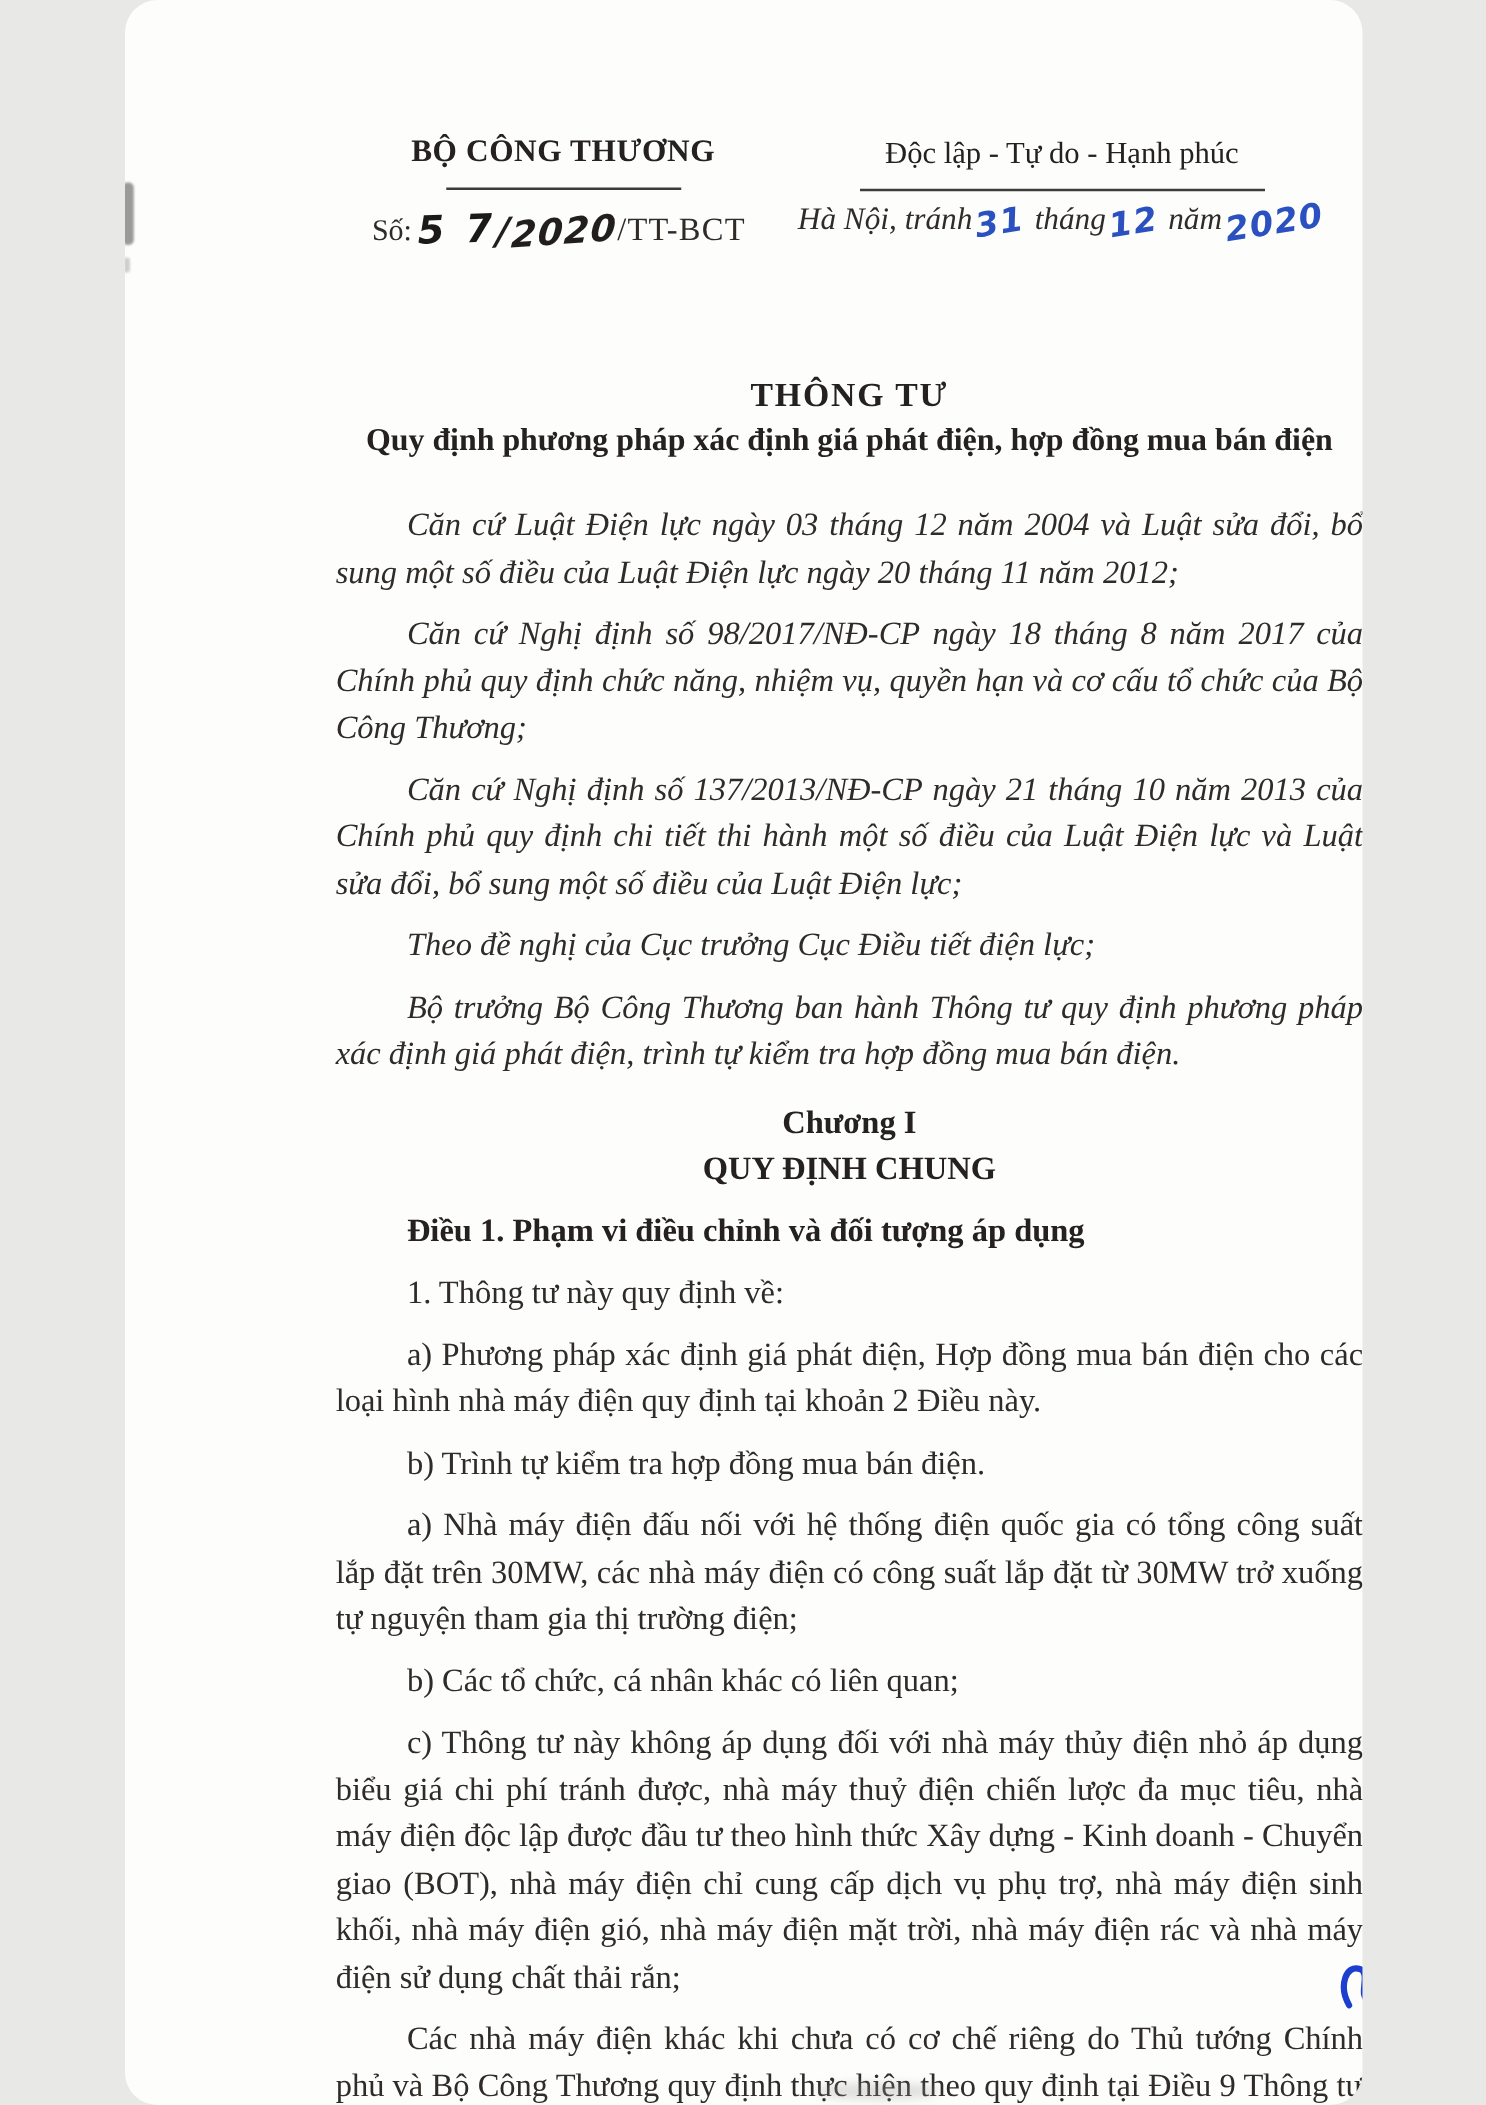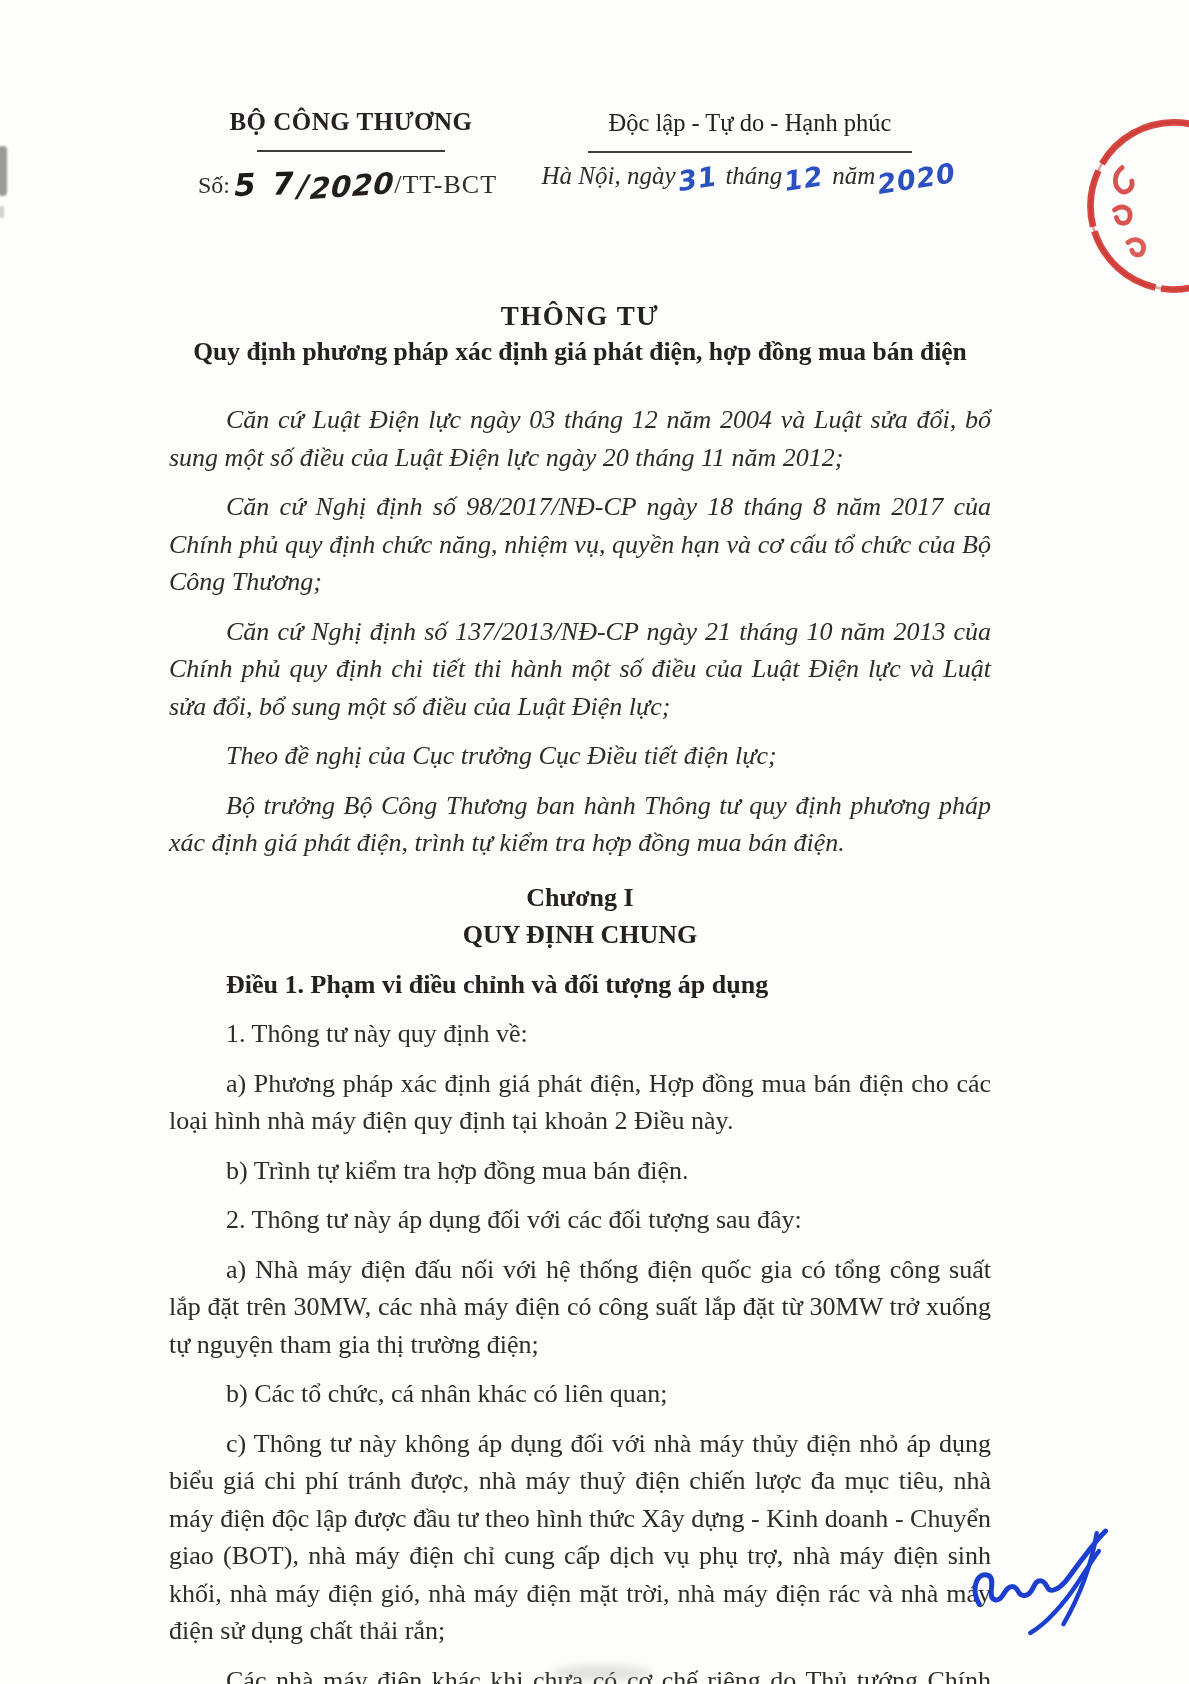--- a/index.html
+++ b/index.html
@@ -1,23 +1,24 @@
 <!DOCTYPE html>
 <html><head>
 <meta charset="utf-8">
 <style>
   html,body { margin:0; padding:0; background:#e8e8e6; }
   .page {
     position:relative;
-    width:1189px; height:1684px;
+    width:990px; height:1684px;
     margin:0 auto;
     background:#fdfdfb;
     overflow:hidden;
     font-family:"Liberation Serif","DejaVu Serif",serif;
     color:#2f2c28;
+    border-radius:26px;
   }
 
   
   .header-left {
     position:absolute; left:196px; top:108px; width:310px; text-align:center;
   }
   .org { font-weight:bold; font-size:25px; letter-spacing:.5px; color:#24211e; }
   .org-underline { width:188px; height:2px; background:#3c3c3c; margin:14px auto 0; }
   .doc-number { margin-top:14px; font-size:24px; text-align:left; padding-left:2px; white-space:nowrap; }
   .hw-black {
@@ -81,21 +82,21 @@
     <div class="org-underline"></div>
     <div class="doc-number">
       <span>Số:</span><span class="hw-black">5 7</span><span class="hw-black-year">/</span><span class="hw-black-year">2020</span><span class="num-suffix">/TT-BCT</span>
     </div>
   </div>
 
   <div class="header-right">
     <div class="motto">Độc lập - Tự do - Hạnh phúc</div>
     <div class="motto-underline"></div>
     <div class="date-line">
-      <span>Hà Nội, ngày</span><span class="hw-blue">31</span>
+      <span>Hà Nội, tránh</span><span class="hw-blue">31</span>
       <span>tháng</span><span class="hw-blue">12</span>
       <span>năm</span><span class="hw-blue">2020</span>
     </div>
   </div>
 
   <div class="stamp">
     <svg viewBox="0 0 200 200" width="192" height="192">
       <circle cx="100" cy="100" r="87" fill="none" stroke="#d23430" stroke-width="7" stroke-dasharray="150 6 90 5 60 8 200 6" opacity="0.9"></circle>
       <circle cx="100" cy="100" r="87" fill="none" stroke="#c8312d" stroke-width="2.5" opacity="0.45"></circle>
       <path d="M46,60 C38,66 36,78 44,84 C50,88 58,82 56,74" fill="none" stroke="#d23430" stroke-width="5" stroke-linecap="round" opacity="0.85"></path>
@@ -120,21 +121,20 @@
 
     <div class="chapter">
       <div>Chương I</div>
       <div>QUY ĐỊNH CHUNG</div>
     </div>
 
     <p class="article-heading">Điều 1.  Phạm vi điều chỉnh và đối tượng áp dụng</p>
     <p>1. Thông tư này quy định về:</p>
     <p>a) Phương pháp xác định giá phát điện, Hợp đồng mua bán điện cho các loại hình nhà máy điện quy định tại khoản 2 Điều này.</p>
     <p>b) Trình tự kiểm tra hợp đồng mua bán điện.</p>
-    <p>2. Thông tư này áp dụng đối với các đối tượng sau đây:</p>
     <p>a) Nhà máy điện đấu nối với hệ thống điện quốc gia có tổng công suất lắp đặt trên 30MW, các nhà máy điện có công suất lắp đặt từ 30MW trở xuống tự nguyện tham gia thị trường điện;</p>
     <p>b) Các tổ chức, cá nhân khác có liên quan;</p>
     <p>c) Thông tư này không áp dụng đối với nhà máy thủy điện nhỏ áp dụng biểu giá chi phí tránh được, nhà máy thuỷ điện chiến lược đa mục tiêu, nhà máy điện độc lập được đầu tư theo hình thức Xây dựng - Kinh doanh - Chuyển giao (BOT), nhà máy điện chỉ cung cấp dịch vụ phụ trợ, nhà máy điện sinh khối, nhà máy điện gió, nhà máy điện mặt trời, nhà máy điện rác và nhà máy điện sử dụng chất thải rắn;</p>
     <p>Các nhà máy điện khác khi chưa có cơ chế riêng do Thủ tướng Chính phủ và Bộ Công Thương quy định thực hiện theo quy định tại Điều 9 Thông tư này.</p>
   </div>
 
   <div class="signature">
     <svg viewBox="0 0 130 100" width="144" height="112">
       <path d="M12,70 C4,56 10,40 20,44 C28,47 18,64 26,66 C34,68 34,54 42,54 C48,54 46,64 54,62 C62,60 60,48 68,49 C74,50 72,60 80,57 C90,53 96,40 106,28 C112,20 120,10 126,4" fill="none" stroke="#1d3fd0" stroke-width="4.5" stroke-linecap="round"></path>
       <path d="M58,96 C72,88 88,70 100,52 C108,40 114,30 120,22" fill="none" stroke="#1d3fd0" stroke-width="4" stroke-linecap="round"></path>

